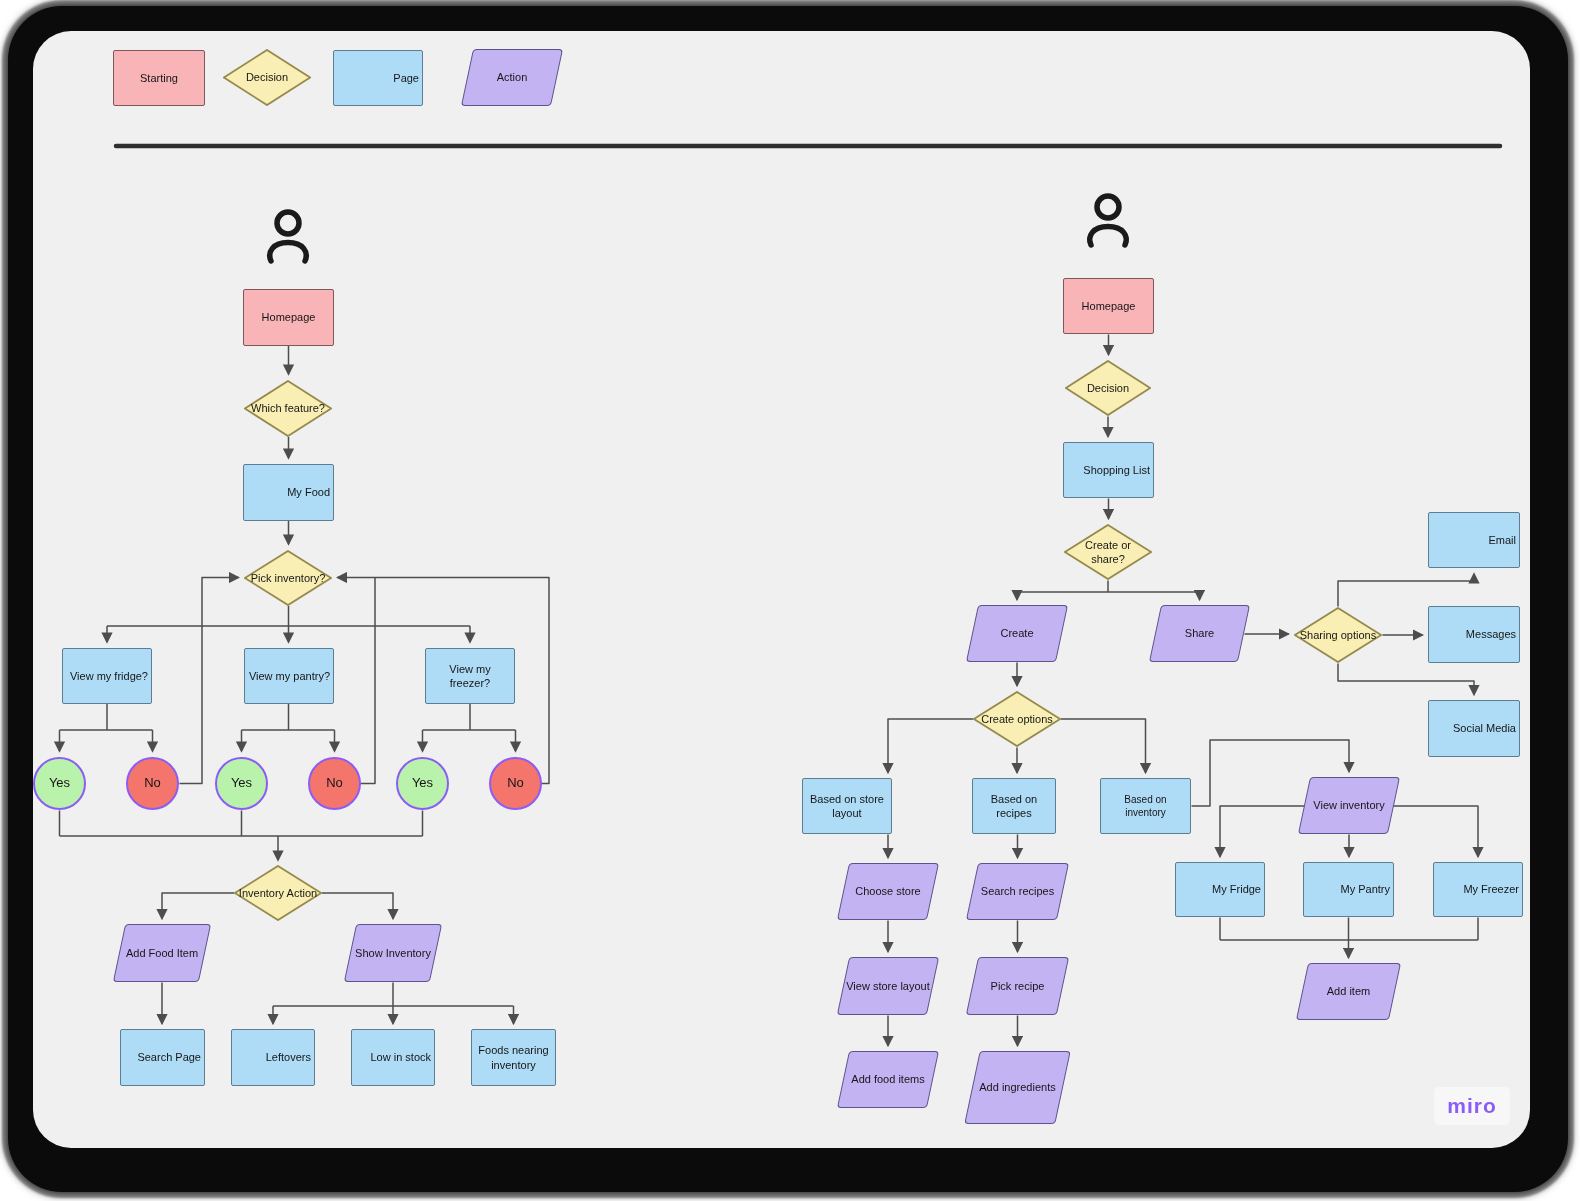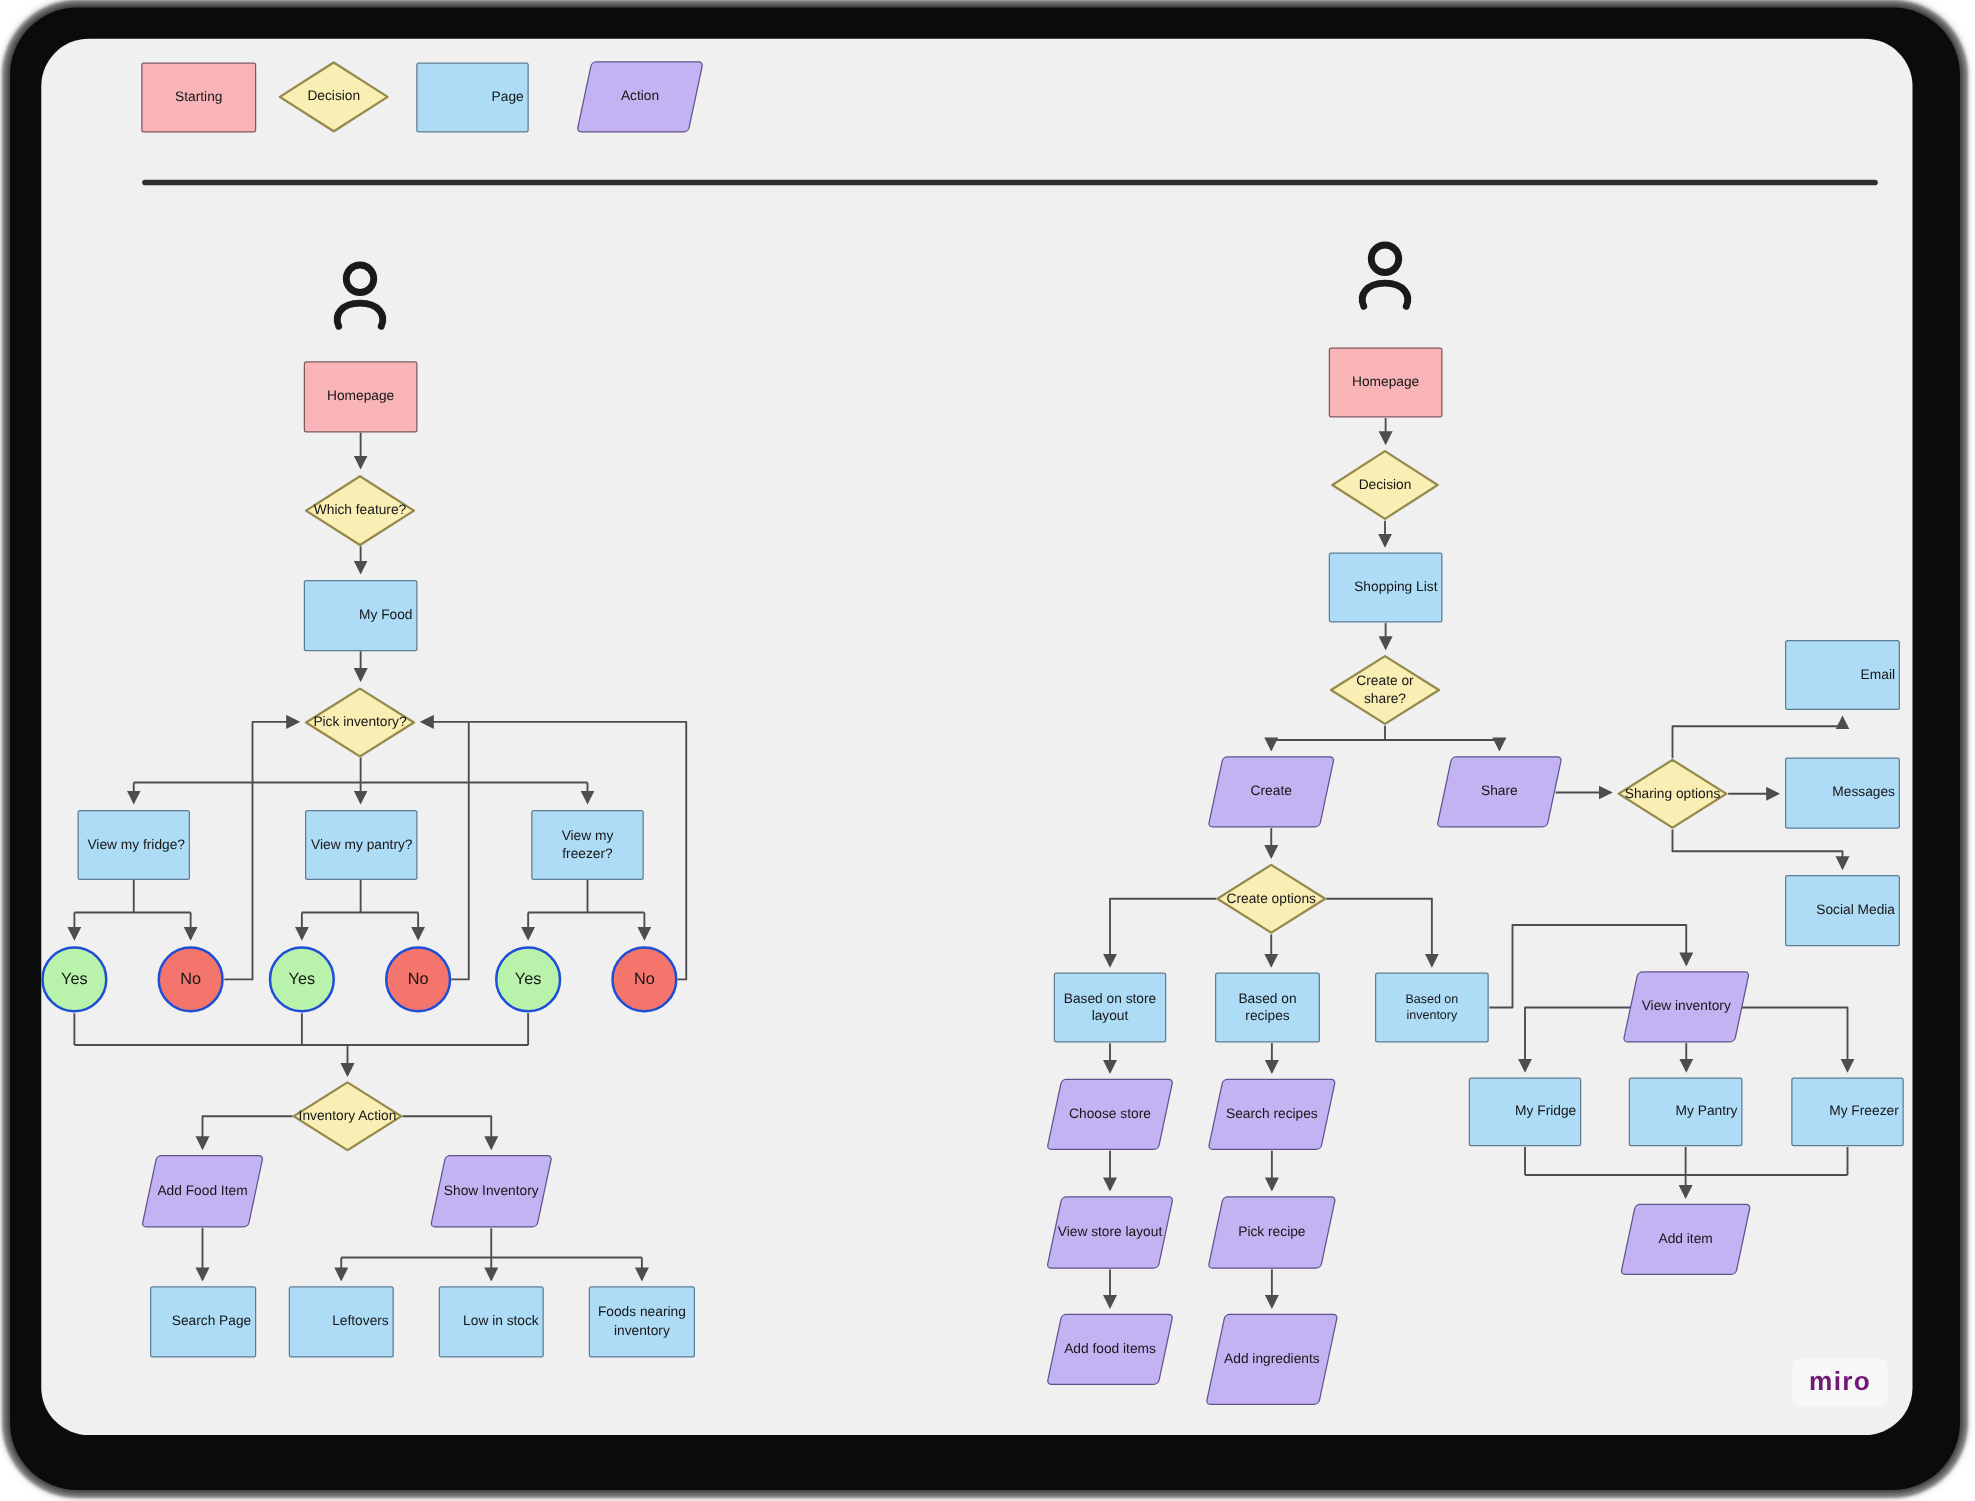--- a/index.html
+++ b/index.html
@@ -13,32 +13,32 @@
          background:#f0f0f0;border-radius:38px;}
   
   .node{position:absolute;display:flex;align-items:center;justify-content:center;
         text-align:center;font-size:11px;color:#161616;line-height:1.3;box-sizing:border-box;}
   .node .label{position:relative;z-index:2;padding:2px 3px;}
   .rect{border:1.6px solid #555;border-radius:2px;}
   .rect.pink{background:#f9b4b8;border-color:#7d595d;}
   .rect.blue{background:#aedcf7;border-color:#5d7d93;justify-content:flex-end;}
   .diamond svg{position:absolute;inset:0;width:100%;height:100%;z-index:1;}
   .diamond polygon{fill:#f9efb4;stroke:#96894c;stroke-width:1.8;vector-effect:non-scaling-stroke;}
-  .circle{border-radius:50%;border:2px solid #1d4ed8;font-size:13px;}
+  .circle{border-radius:50%;border:2px solid #8b5cf6;font-size:13px;}
   .circle.green{background:#b9f2aa;}
   .circle.red{background:#f4756c;}
   .para{background:transparent;}
   .para::before{content:"";position:absolute;inset:0;transform:skewX(-12deg);
         background:#c4b3f2;border:1.6px solid #5d538c;border-radius:4px;box-sizing:border-box;}
   .icon-person{position:absolute;z-index:2;}
   #connectors{position:absolute;left:0;top:0;z-index:1;}
   .nodes{position:absolute;left:0;top:0;width:100%;height:100%;z-index:2;}
   #watermark{position:absolute;left:1434px;top:1087px;width:76px;height:38px;
         background:#f7f7f7;border-radius:5px;display:flex;align-items:center;justify-content:center;
-        color:#701a75;font-size:21px;font-weight:bold;letter-spacing:1px;}
+        color:#8b5cf6;font-size:21px;font-weight:bold;letter-spacing:1px;}
 </style>
 </head>
 <body>
 
 <div id="stage">
   <div id="frame"></div>
   <div id="panel"></div>
 
   <svg id="connectors" width="1580" height="1201">
     <defs>
@@ -243,21 +243,21 @@
       </div>
     <div class="node rect blue" style="left:1428px;top:700px;width:92px;height:57px">
         <span class="label">Social Media</span>
       </div>
     <div class="node diamond" style="left:973px;top:691px;width:88px;height:56px">
         <svg viewBox="0 0 100 60" preserveAspectRatio="none">
           <polygon points="50,1 99,30 50,59 1,30"></polygon>
         </svg>
         <span class="label">Create options</span>
       </div>
-    <div class="node rect blue" style="left:843px;top:778px;width:90px;height:56px">
+    <div class="node rect blue" style="left:802px;top:778px;width:90px;height:56px">
         <span class="label">Based on store layout</span>
       </div>
     <div class="node rect blue" style="left:972px;top:778px;width:84px;height:56px">
         <span class="label">Based on recipes</span>
       </div>
     <div class="node rect blue" style="left:1100px;top:778px;width:91px;height:56px;font-size:10px">
         <span class="label">Based on inventory</span>
       </div>
     <div class="node para" style="left:1304px;top:777px;width:90px;height:57px">
         <span class="label">View inventory</span>

